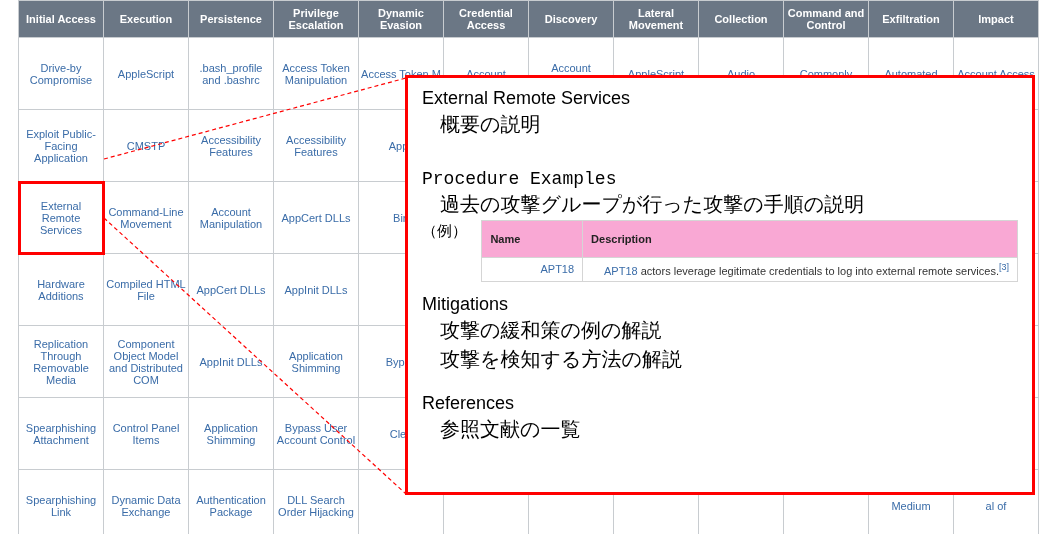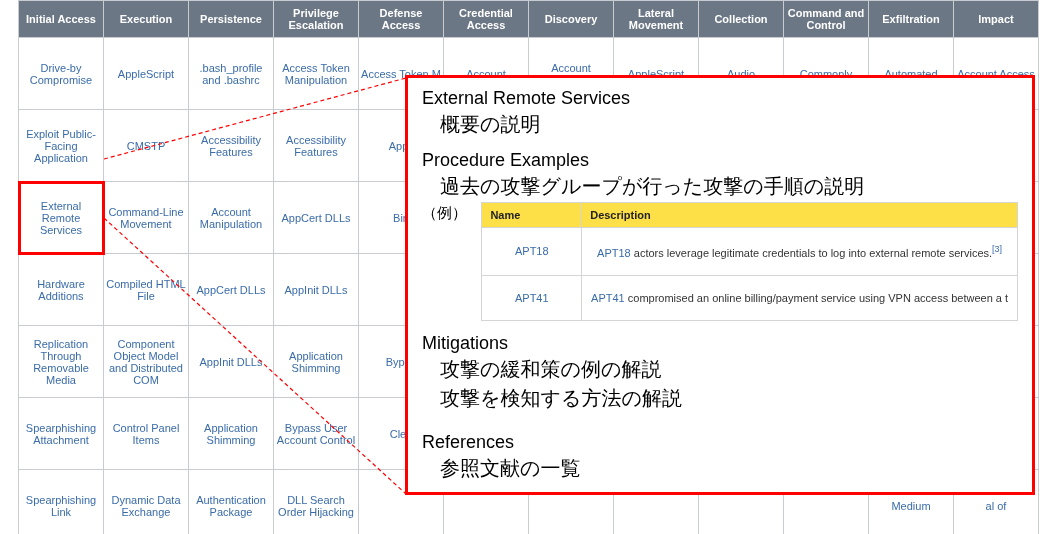--- a/index.html
+++ b/index.html
@@ -84,33 +84,33 @@
     color:#000;
     width: 60px;
     padding-top: 2px;
   }
   .inner-table {
     border-collapse: collapse;
     font-size: 11px;
     table-layout: fixed;
   }
   .inner-table th {
-    background: #fde047;
+    background: #f9a8d4;
     color: #222;
     font-weight: bold;
     text-align: left;
-    padding: 6px 8px;
+    padding: 12px 8px;
     border: 1px solid #d5d5d5;
   }
   .inner-table th.name-col { width: 105px; }
   .inner-table th.desc-col { width: 436px; }
   .inner-table td {
-    padding: 16px 8px;
+    padding: 4px 8px;
     border: 1px solid #d5d5d5;
-    text-align: center;
+    text-align: right;
     color: #333;
     white-space: nowrap;
     overflow: hidden;
   }
   .inner-table td.link { color: #3a6ca8; }
   .inner-table td .link { color: #3a6ca8; }
   .inner-table sup { color:#3a6ca8; font-size:9px; }
 
   svg.connector {
     position: absolute;
@@ -128,21 +128,21 @@
 </head>
 <body>
 
 <table class="matrix-table">
   <thead>
     <tr id="matrix-head-row">
         <th>Initial Access</th>
         <th>Execution</th>
         <th>Persistence</th>
         <th>Privilege Escalation</th>
-        <th>Defense Access</th>
+        <th>Dynamic Evasion</th>
         <th>Credential Access</th>
         <th>Discovery</th>
         <th>Lateral Movement</th>
         <th>Collection</th>
         <th>Command and Control</th>
         <th>Exfiltration</th>
         <th>Impact</th>
       </tr>
   </thead>
   <tbody id="matrix-body">
@@ -249,41 +249,37 @@
 
 <svg class="connector">
   <line x1="104" y1="159" x2="406" y2="78"></line>
   <line x1="104" y1="218" x2="406" y2="494"></line>
 </svg>
 
 <div class="callout">
   <div class="section-title first">External Remote Services</div>
   <div class="section-sub">概要の説明</div>
 
-  <div class="section-title" style="margin-top:12px;">Procedure Examples</div>
+  <div class="section-title" style="margin-top:31px;font-family:Liberation Mono, monospace;">Procedure Examples</div>
   <div class="section-sub">過去の攻撃グループが行った攻撃の手順の説明</div>
 
   <div class="example-row" style="margin-top:2px;">
     <div class="example-prefix">（例）</div>
     <table class="inner-table">
       <thead>
         <tr>
           <th class="name-col">Name</th>
           <th class="desc-col">Description</th>
         </tr>
       </thead>
       <tbody id="inner-tbody">
           <tr>
             <td class="link">APT18</td>
             <td><span class="link">APT18</span> actors leverage legitimate credentials to log into external remote services.<sup>[3]</sup></td>
           </tr>
-          <tr>
-            <td class="link">APT41</td>
-            <td><span class="link">APT41</span> compromised an online billing/payment service using VPN access between a t</td>
-          </tr>
         </tbody>
     </table>
   </div>
 
   <div class="section-title" style="margin-top:12px;">Mitigations</div>
   <div class="section-sub">攻撃の緩和策の例の解説</div>
 
   <div class="section-sub">攻撃を検知する方法の解説</div>
 
   <div class="section-title" style="margin-top:20px;">References</div>

